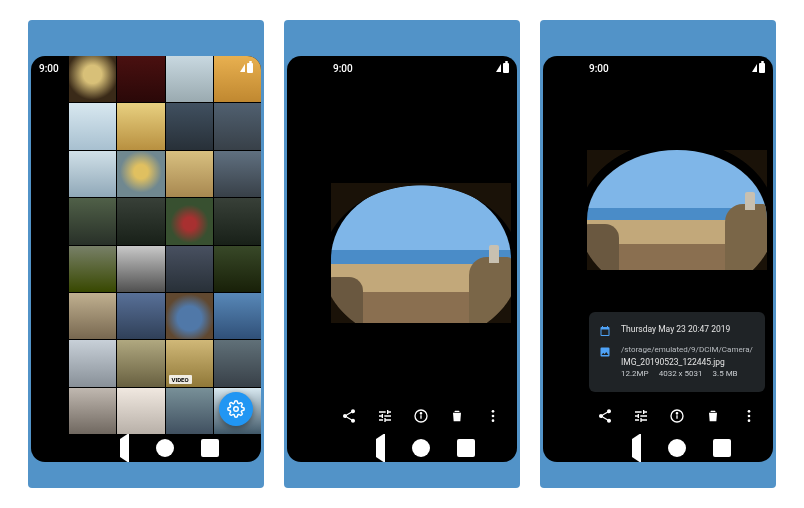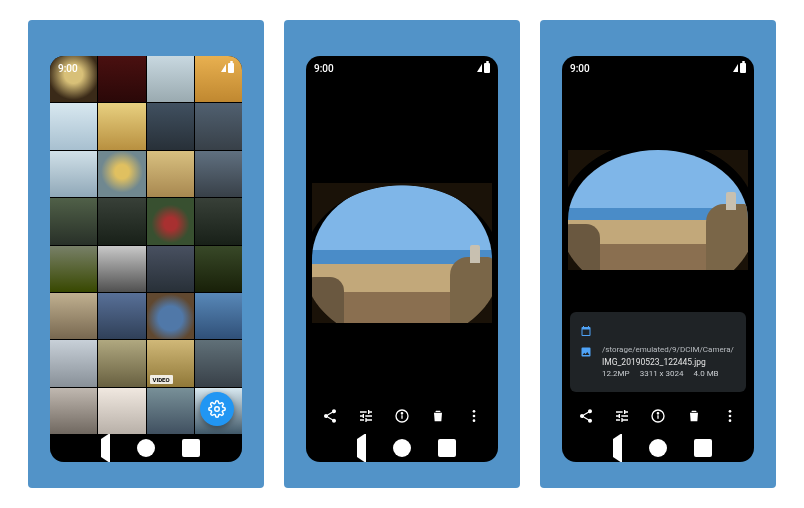--- a/index.html
+++ b/index.html
@@ -29,20 +29,21 @@
   }
   .phone {
     width: 192px;
     height: 406px;
     background: #000;
     border-radius: 14px;
     position: relative;
     overflow: hidden;
     display: flex;
     flex-direction: column;
+    padding-left: 38px;
   }
   
   .status {
     height: 20px;
     display: flex;
     align-items: center;
     justify-content: space-between;
     padding: 2px 8px 0 8px;
     color: #fff;
     font-size: 10px;
@@ -363,34 +364,37 @@
               <div class="arch-frame"></div>
             </div>
 
             <div class="overlay">
               <div class="orow">
                 <span class="oicon">
                   <svg width="12" height="12" viewBox="0 0 24 24" fill="#4fa3f7">
                       <path d="M19 4h-1V2h-2v2H8V2H6v2H5a2 2 0 0 0-2 2v14a2 2 0 0 0 2 2h14a2 2 0 0 0 2-2V6a2 2 0 0 0-2-2zm0 16H5V9h14v11z"></path>
                     </svg>
                 </span>
+                <div class="otxt">
+                  <span>Thursday May 23 20:47 2019</span>
+                </div>
               </div>
               <div class="orow">
                 <span class="oicon">
                   <svg width="12" height="12" viewBox="0 0 24 24" fill="#4fa3f7">
                       <path d="M21 19V5a2 2 0 0 0-2-2H5a2 2 0 0 0-2 2v14a2 2 0 0 0 2 2h14a2 2 0 0 0 2-2zM8.5 13.5l2.5 3 3.5-4.5L19 18H5l3.5-4.5z"></path>
                     </svg>
                 </span>
                 <div class="otxt">
                   <span class="sub">/storage/emulated/9/DCIM/Camera/</span>
                   <span>IMG_20190523_122445.jpg</span>
                   <div class="triplet">
                     <span>12.2MP</span>
-                    <span>3311 x 3024</span>
-                    <span>4.0 MB</span>
+                    <span>4032 x 5031</span>
+                    <span>3.5 MB</span>
                   </div>
                 </div>
               </div>
             </div>
 
           </div>
           <div class="toolbar">
             <span>
               <svg width="16" height="16" viewBox="0 0 24 24" fill="#fff">
                   <path d="M18 16c-.8 0-1.5.3-2 .8L8.9 12.7c.05-.23.1-.46.1-.7s-.05-.47-.1-.7L16 7.2c.5.5 1.2.8 2 .8 1.7 0 3-1.3 3-3s-1.3-3-3-3-3 1.3-3 3c0 .24.05.47.1.7L8 9.8C7.5 9.3 6.8 9 6 9c-1.7 0-3 1.3-3 3s1.3 3 3 3c.8 0 1.5-.3 2-.8l7.1 4.1c-.05.21-.1.43-.1.7 0 1.7 1.3 3 3 3s3-1.3 3-3-1.3-3-3-3z"></path>

